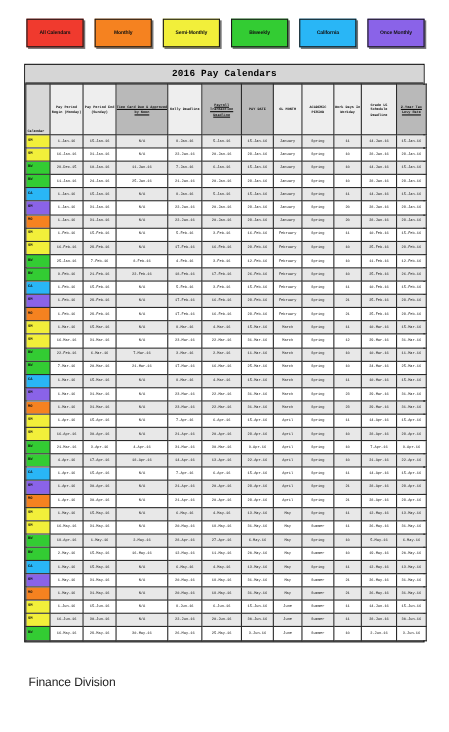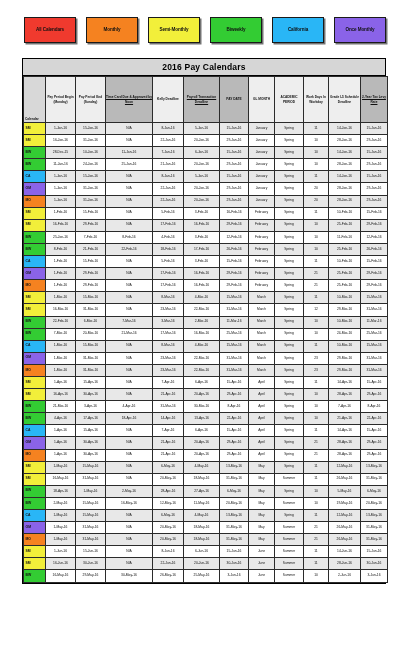--- a/index.html
+++ b/index.html
@@ -43,20 +43,21 @@
     overflow: hidden;
   }
 
   
   .sheet {
     position: absolute;
     top: 58px; left: 22px;
     width: 364px;
     border: 1.2px solid #000000;
     background: #ffffff;
+    font-family: Liberation Mono, monospace;
   }
   .sheet-title {
     height: 17px;
     background: #d6d6d6;
     border-bottom: 1.2px solid #000000;
     display: flex;
     align-items: center;
     justify-content: center;
     font-size: 8.5px;
     font-weight: bold;
@@ -734,15 +735,16 @@
             <td class="white"><span>Summer</span></td>
             <td class="white"><span>10</span></td>
             <td class="white"><span>2-Jun-16</span></td>
             <td class="white"><span>3-Jun-16</span></td>
           </tr>
         </tbody>
     </table>
   </div>
 
   <div class="footer">
+    <div class="cmu-sub">Finance Division</div>
   </div>
 
 </div>
 
 </body></html>

